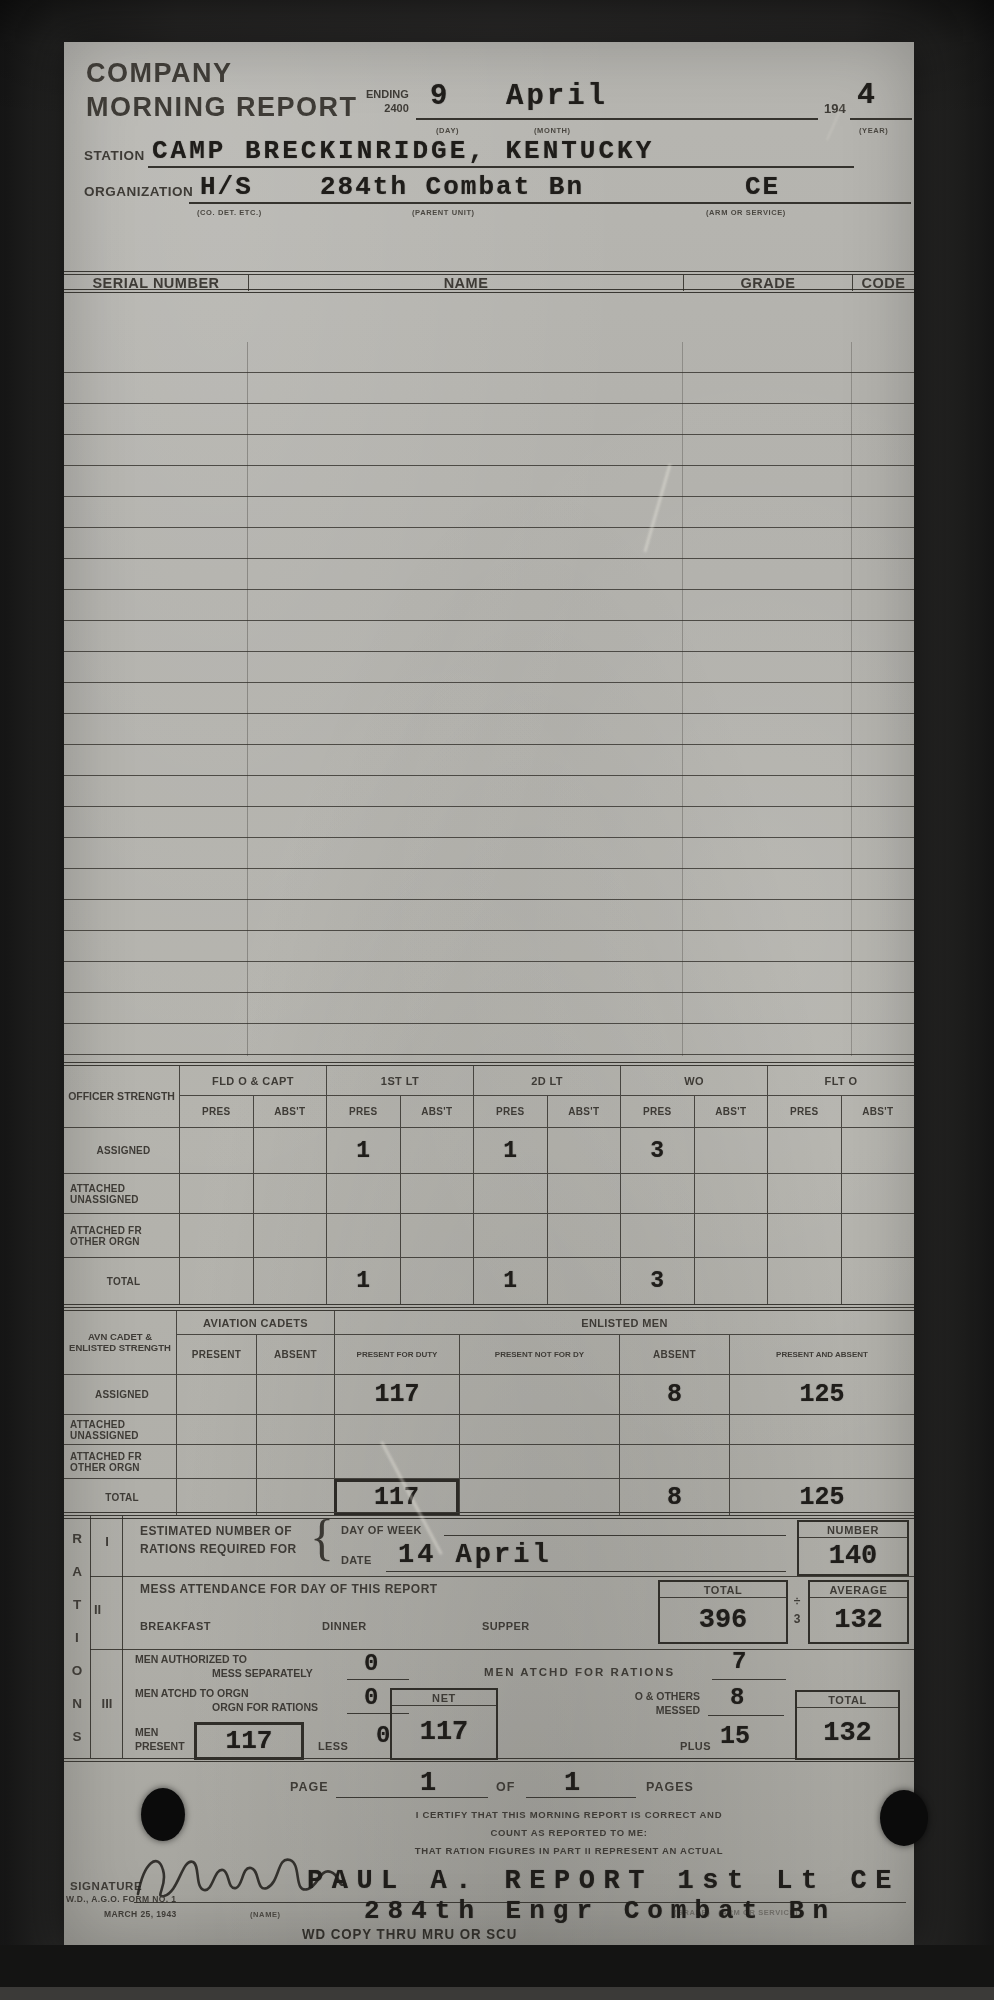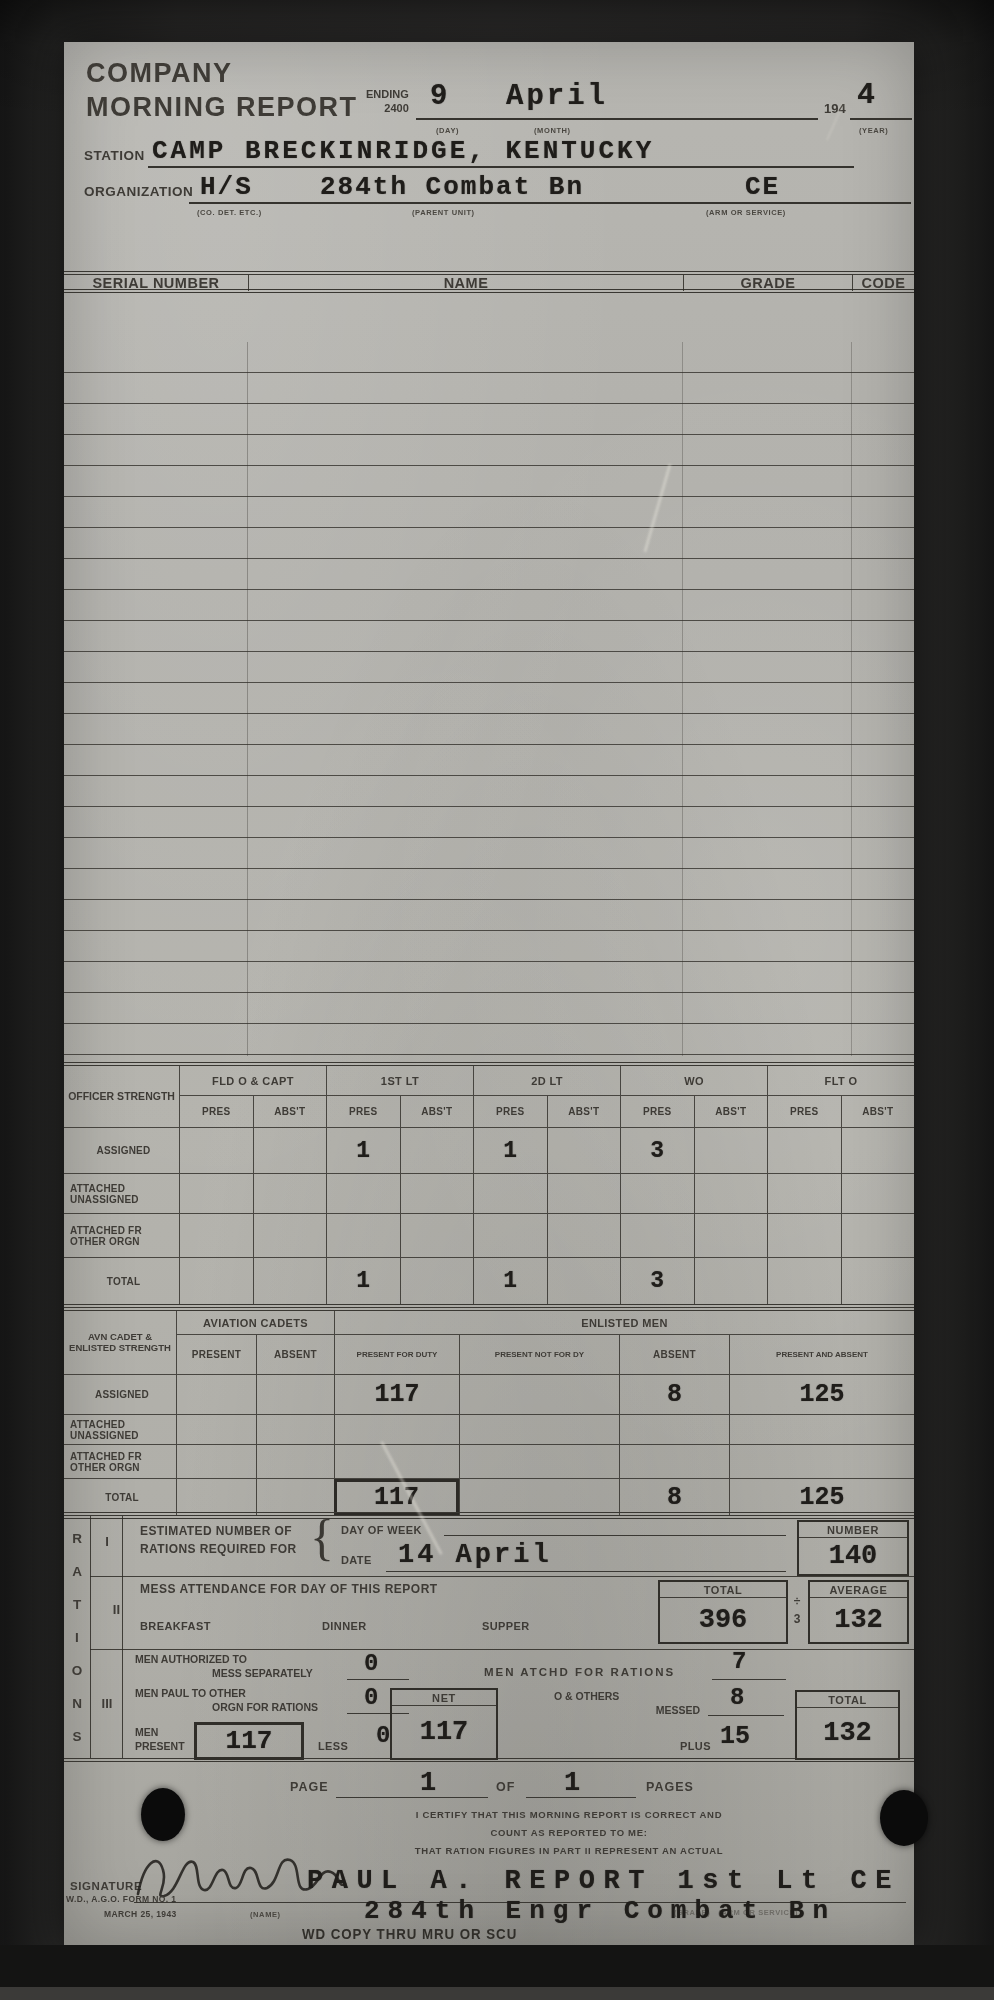--- a/index.html
+++ b/index.html
@@ -236,21 +236,21 @@
         <div class="valcell tv nob" style="font-size: 25px;">125</div>
       </div>
 
     <div id="rations">
       <div class="vline" style="left:26px;"></div>
       <div class="vline" style="left:58px;"></div>
       <div class="hline" style="top:60px;"></div>
       <div class="hline" style="top:133px;"></div>
       <div class="abs pr sideletters" style="left:2px;top:6px;">R<br>A<br>T<br>I<br>O<br>N<br>S</div>
       <div class="abs pr" style="left:30px;top:18px;width:26px;text-align:center;font-size:13px;">I</div>
-      <div class="abs pr" style="left:30px;top:86px;width:26px;text-align:right;font-size:13px;">II</div>
+      <div class="abs pr" style="left:30px;top:86px;width:26px;text-align:left;font-size:13px;">II</div>
       <div class="abs pr" style="left:30px;top:180px;width:26px;text-align:center;font-size:13px;">III</div>
 
       <div class="abs pr" style="left:76px;top:8px;font-size:12px;letter-spacing:.4px;">ESTIMATED NUMBER OF</div>
       <div class="abs pr" style="left:76px;top:26px;font-size:12px;letter-spacing:.4px;">RATIONS REQUIRED FOR</div>
       <div class="abs" style="left:246px;top:-8px;font-family:'Liberation Serif',serif;font-size:50px;color:#3a3833;">{</div>
       <div class="abs pr rlab" style="left:277px;top:8px;">DAY OF WEEK</div>
       <div class="ulthin" style="left:380px;top:4px;width:342px;height:16px;"></div>
       <div class="abs pr rlab" style="left:277px;top:38px;">DATE</div>
       <div class="abs tv" style="left:334px;top:24px;font-size:27px;letter-spacing:3px;">14 April</div>
       <div class="ulthin" style="left:322px;top:36px;width:400px;height:20px;"></div>
@@ -277,29 +277,29 @@
       </div>
 
       <div class="abs pr" style="left:71px;top:137px;font-size:10.5px;">MEN AUTHORIZED TO</div>
       <div class="abs pr" style="left:148px;top:151px;font-size:10.5px;">MESS SEPARATELY</div>
       <div class="ulthin" style="left:283px;top:148px;width:62px;height:16px;"></div>
       <div class="abs tv" style="left:300px;top:134px;font-size:24px;">0</div>
       <div class="abs pr" style="left:420px;top:150px;font-size:11.5px;letter-spacing:2px;">MEN ATCHD FOR RATIONS</div>
       <div class="ulthin" style="left:648px;top:148px;width:74px;height:16px;"></div>
       <div class="abs tv" style="left:668px;top:132px;font-size:24px;">7</div>
 
-      <div class="abs pr" style="left:71px;top:171px;font-size:10.5px;">MEN PAUL TO OTHER</div>
+      <div class="abs pr" style="left:71px;top:171px;font-size:10.5px;">MEN ATCHD TO ORGN</div>
       <div class="abs pr" style="left:148px;top:185px;font-size:10.5px;">ORGN FOR RATIONS</div>
       <div class="ulthin" style="left:283px;top:182px;width:62px;height:16px;"></div>
       <div class="abs tv" style="left:300px;top:168px;font-size:24px;">0</div>
       <div class="fbox pr" style="left:326px;top:172px;width:108px;height:72px;">
         <div class="fl">NET</div>
         <div class="fv tv" style="font-size:27px;">117</div>
       </div>
-      <div class="abs pr" style="left:490px;top:174px;width:146px;font-size:10.5px;">O &amp; OTHERS</div>
+      <div class="abs pr" style="left:490px;top:174px;width:146px;text-align:right;font-size:10.5px;">O &amp; OTHERS</div>
       <div class="abs pr" style="left:490px;top:188px;width:146px;text-align:right;font-size:10.5px;">MESSED</div>
       <div class="ulthin" style="left:644px;top:184px;width:76px;height:16px;"></div>
       <div class="abs tv" style="left:666px;top:168px;font-size:24px;">8</div>
 
       <div class="abs pr" style="left:71px;top:210px;font-size:10.5px;">MEN</div>
       <div class="abs pr" style="left:71px;top:224px;font-size:10.5px;">PRESENT</div>
       <div class="fbox" style="left:130px;top:206px;width:110px;height:38px;border-width:3px;">
         <div class="fv tv" style="font-size:26px;">117</div>
       </div>
       <div class="abs pr rlab" style="left:254px;top:224px;">LESS</div>

